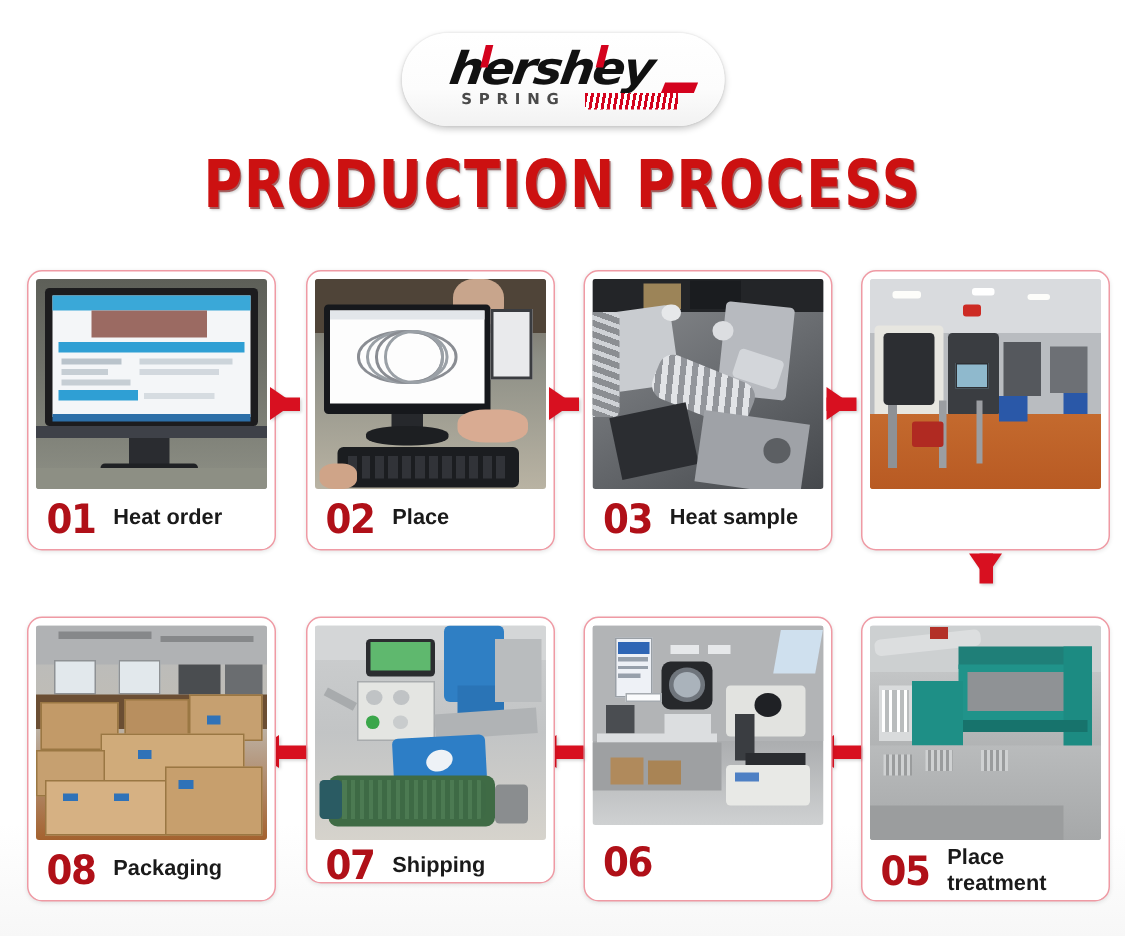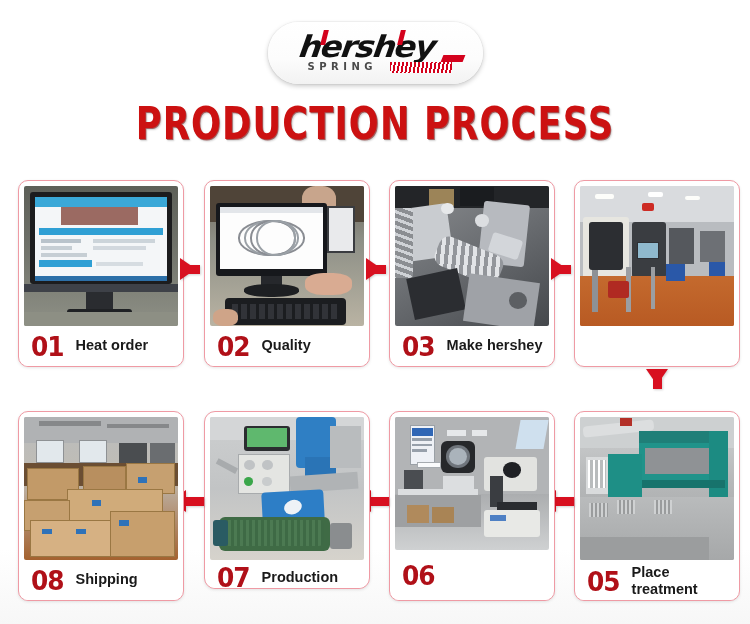--- a/index.html
+++ b/index.html
@@ -204,21 +204,21 @@
         <div class="o" style="left:33%;top:64%;width:14%;height:7%;background:#26282c;"></div>
         <div class="o" style="left:22%;top:70%;width:36%;height:9%;background:#1d1f22;border-radius:45%;"></div>
         <div class="o" style="left:10%;top:80%;width:78%;height:19%;background:#1b1d20;border-radius:4px;"></div>
         <div class="o" style="left:14%;top:84%;width:70%;height:11%;background:repeating-linear-gradient(90deg,#313338 0 6px,#1b1d20 6px 9px);"></div>
         <div class="o" style="left:62%;top:62%;width:30%;height:16%;background:#d9ab92;border-radius:40%;"></div>
         <div class="o" style="left:2%;top:88%;width:16%;height:12%;background:#cfa488;border-radius:40%;"></div>
       </div>
     </div>
     <div class="card-label">
       <span class="card-num">02</span>
-      <span class="card-text">Quality</span>
+      <span class="card-text">Place</span>
     </div>
   </div>
 
   <div class="arrow arrow-right" style="left:366px; top:258px;">
     <div class="ar-shape bar"></div>
       <div class="head"></div>
   </div>
 
   <div class="card" style="left:389px; top:180px; width:166px; height:187px;">
     <div class="card-photo" style="height:140px;">
@@ -233,21 +233,21 @@
         <div class="o" style="left:62%;top:36%;width:20%;height:14%;background:#d3d6da;border-radius:3px;transform:rotate(18deg);"></div>
         <div class="o" style="left:10%;top:62%;width:34%;height:30%;background:#2b2d31;transform:rotate(-12deg);"></div>
         <div class="o" style="left:46%;top:66%;width:46%;height:34%;background:#9fa2a7;transform:rotate(8deg);"></div>
         <div class="o" style="left:74%;top:76%;width:12%;height:12%;background:#5c5f63;border-radius:50%;"></div>
         <div class="o" style="left:30%;top:12%;width:8%;height:8%;background:#e6e8ea;border-radius:50%;"></div>
         <div class="o" style="left:52%;top:20%;width:9%;height:9%;background:#dcdee1;border-radius:50%;"></div>
       </div>
     </div>
     <div class="card-label">
       <span class="card-num">03</span>
-      <span class="card-text">Make hershey</span>
+      <span class="card-text">Heat sample</span>
     </div>
   </div>
 
   <div class="arrow arrow-right" style="left:551px; top:258px;">
     <div class="ar-shape bar"></div>
       <div class="head"></div>
   </div>
 
   <div class="card" style="left:574px; top:180px; width:166px; height:187px;">
     <div class="card-photo" style="height:140px;">
@@ -346,21 +346,21 @@
     <div class="card-label">
       <span class="card-num">06</span>
     </div>
   </div>
 
   <div class="arrow arrow-left" style="left:355px; top:490px;">
     <div class="ar-shape bar"></div>
       <div class="head"></div>
   </div>
 
-  <div class="card" style="left:204px; top:411px; width:166px; height:178px;border-radius:11px;">
+  <div class="card" style="left:204px; top:411px; width:166px; height:178px;">
     <div class="card-photo" style="height:143px;">
       <div class="sc" style="background:linear-gradient(180deg,#cdcfd0 0%,#c2c4c5 50%,#d6d3cc 100%);">
         <div class="o" style="left:0;top:0;width:100%;height:16%;background:#d4d6d7;"></div>
         <div class="o" style="left:56%;top:0;width:26%;height:36%;background:#2f7fc4;border-radius:4px;"></div>
         <div class="o" style="left:62%;top:28%;width:20%;height:22%;background:#2a74b6;"></div>
         <div class="o" style="left:78%;top:6%;width:20%;height:30%;background:#b9bcbe;"></div>
         <div class="o" style="left:22%;top:6%;width:30%;height:18%;background:#2b2d30;border-radius:3px;"></div>
         <div class="o" style="left:24%;top:8%;width:26%;height:13%;background:#5fb86e;"></div>
         <div class="o" style="left:18%;top:26%;width:34%;height:28%;background:#e4e5e2;border:1px solid #a8abad;"></div>
         <div class="o" style="left:22%;top:30%;width:7%;height:7%;background:#c0c3c5;border-radius:50%;"></div>
@@ -372,21 +372,21 @@
         <div class="o" style="left:48%;top:58%;width:12%;height:10%;background:#eef2f6;border-radius:50%;transform:rotate(-20deg);"></div>
         <div class="o" style="left:6%;top:70%;width:72%;height:24%;background:#3f6b45;border-radius:6px;"></div>
         <div class="o" style="left:8%;top:72%;width:66%;height:18%;background:repeating-linear-gradient(90deg,#4c7a52 0 3px,#3e6a45 3px 6px);border-radius:5px;"></div>
         <div class="o" style="left:2%;top:72%;width:10%;height:18%;background:#2a5b63;border-radius:3px;"></div>
         <div class="o" style="left:78%;top:74%;width:14%;height:18%;background:#8a8d8f;border-radius:3px;"></div>
         <div class="o" style="left:4%;top:32%;width:14%;height:4%;background:#a8abad;transform:rotate(28deg);"></div>
       </div>
     </div>
     <div class="card-label">
       <span class="card-num">07</span>
-      <span class="card-text">Production</span>
+      <span class="card-text">Shipping</span>
     </div>
   </div>
 
   <div class="arrow arrow-left" style="left:170px; top:490px;">
     <div class="ar-shape bar"></div>
       <div class="head"></div>
   </div>
 
   <div class="card" style="left:18px; top:411px; width:166px; height:190px;">
     <div class="card-photo" style="height:143px;">
@@ -408,17 +408,17 @@
         <div class="o" style="left:56%;top:66%;width:42%;height:32%;background:#c79f6d;border:1px solid #9a7743;"></div>
         <div class="o" style="left:12%;top:78%;width:6%;height:4%;background:#2f72b8;"></div>
         <div class="o" style="left:34%;top:78%;width:6%;height:4%;background:#2f72b8;"></div>
         <div class="o" style="left:62%;top:72%;width:6%;height:4%;background:#2f72b8;"></div>
         <div class="o" style="left:44%;top:58%;width:6%;height:4%;background:#2f72b8;"></div>
         <div class="o" style="left:74%;top:42%;width:6%;height:4%;background:#2f72b8;"></div>
       </div>
     </div>
     <div class="card-label">
       <span class="card-num">08</span>
-      <span class="card-text">Shipping</span>
+      <span class="card-text">Packaging</span>
     </div>
   </div>
 
 </div>
 
 </body></html>

